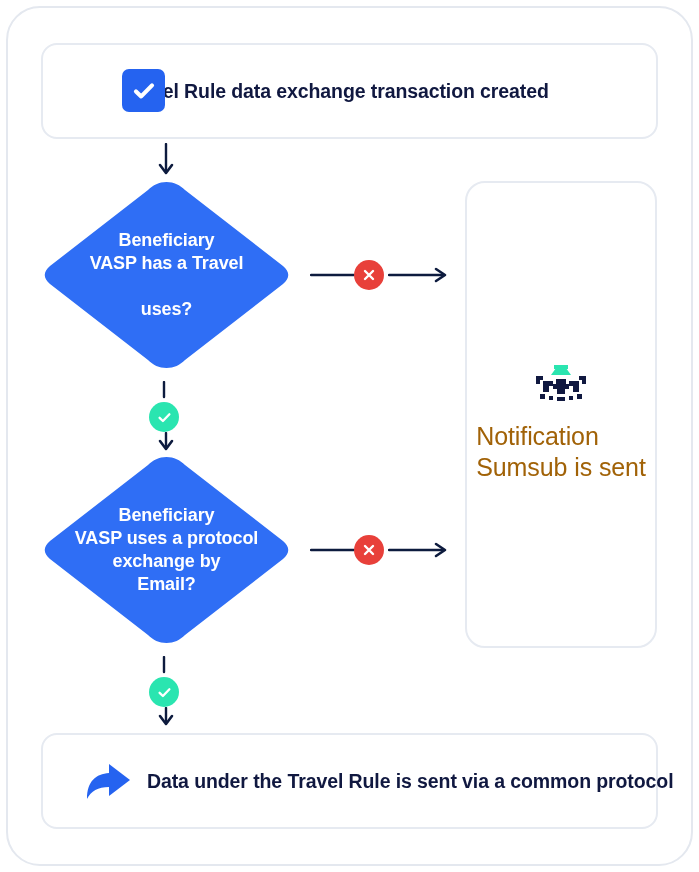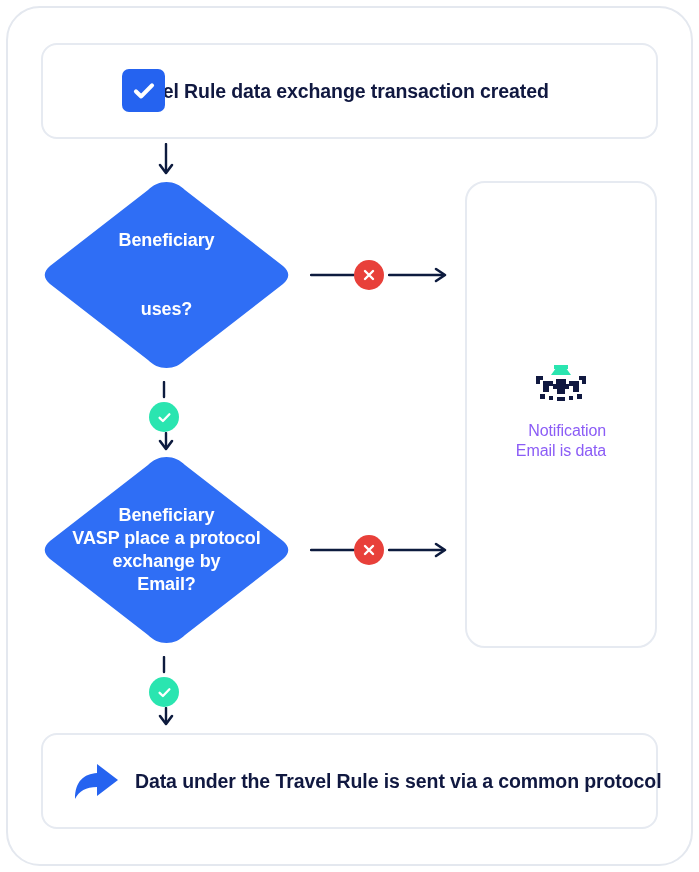--- a/index.html
+++ b/index.html
@@ -52,21 +52,21 @@
     padding-left: 80px;
   }
 
   .bottom-bar {
     left: 41px;
     top: 733px;
     width: 617px;
     height: 96px;
     display: flex;
     align-items: center;
-    padding-left: 26px;
+    padding-left: 38px;
   }
 
   .side-panel {
     left: 465px;
     top: 181px;
     width: 192px;
     height: 467px;
     border-radius: 20px;
   }
 
@@ -163,24 +163,24 @@
     flex-direction: column;
     align-items: center;
   }
   .mail-icon {
     width: 62px;
     height: 45px;
     margin-bottom: 14px;
   }
   .mail-icon svg { display: block; }
   .panel-text {
-    text-align: right;
-    font-size: 16px;
+    text-align: left;
+    font-size: 25px;
     font-weight: normal;
-    color: #8b5cf6;
+    color: #a16207;
     line-height: 1.25;
     letter-spacing: -0.1px;
   }
 </style>
 </head>
 <body>
 
 <div id="stage">
 
   <div class="outer-frame"></div>
@@ -211,21 +211,21 @@
                L 147 182
                C 142 187 136 190 128.5 190
                C 121 190 115 187 110 182
                L 12 106
                C 5 100 5 94 12 88
                L 110 12
                C 115 7 121 4 128.5 4 Z" fill="#2f6ef5"></path>
     </svg>
     <div class="dtext">
       <span>Beneficiary</span><br>
-      <br>
+      <span>VASP has a Travel</span><br>
       <br>
       <span>uses?</span>
     </div>
   </div>
 
   <div class="connector" style="left:310px; top:273px;">
     <svg width="45" height="4" viewBox="0 0 45 4" aria-hidden="true">
       <path d="M1 2 L44 2" stroke="#0d1b3e" stroke-width="2.4" stroke-linecap="round"></path>
     </svg>
   </div>
@@ -271,21 +271,21 @@
                L 147 182
                C 142 187 136 190 128.5 190
                C 121 190 115 187 110 182
                L 12 106
                C 5 100 5 94 12 88
                L 110 12
                C 115 7 121 4 128.5 4 Z" fill="#2f6ef5"></path>
     </svg>
     <div class="dtext">
       <span>Beneficiary</span><br>
-      <span>VASP place a protocol</span><br>
+      <span>VASP uses a protocol</span><br>
       <span>exchange by</span><br>
       <span>Email?</span>
     </div>
   </div>
 
   <div class="connector" style="left:310px; top:548px;">
     <svg width="45" height="4" viewBox="0 0 45 4" aria-hidden="true">
       <path d="M1 2 L44 2" stroke="#0d1b3e" stroke-width="2.4" stroke-linecap="round"></path>
     </svg>
   </div>
@@ -341,21 +341,21 @@
 
         <rect x="10" y="32" width="5" height="5" fill="#101840"></rect>
         <rect x="19" y="34" width="4" height="4" fill="#101840"></rect>
         <rect x="39" y="34" width="4" height="4" fill="#101840"></rect>
         <rect x="47" y="32" width="5" height="5" fill="#101840"></rect>
         <rect x="27" y="35" width="8" height="4" fill="#101840"></rect>
       </svg>
     </div>
     <div class="panel-text">
       <span>Notification</span><br>
-      <span>Email is data</span>
+      <span>Sumsub is sent</span>
     </div>
   </div>
 
   <div class="card bottom-bar">
     <span class="share-icon">
       <svg width="50" height="44" viewBox="0 0 50 44" aria-hidden="true">
         <path d="M5 40
                  C 5 22 14 15 27 14
                  L 27 5
                  L 48 21

